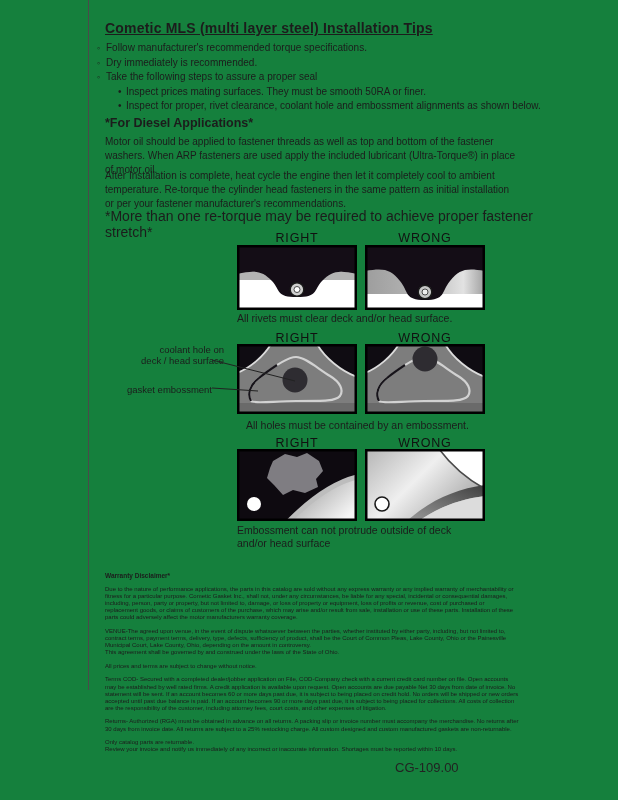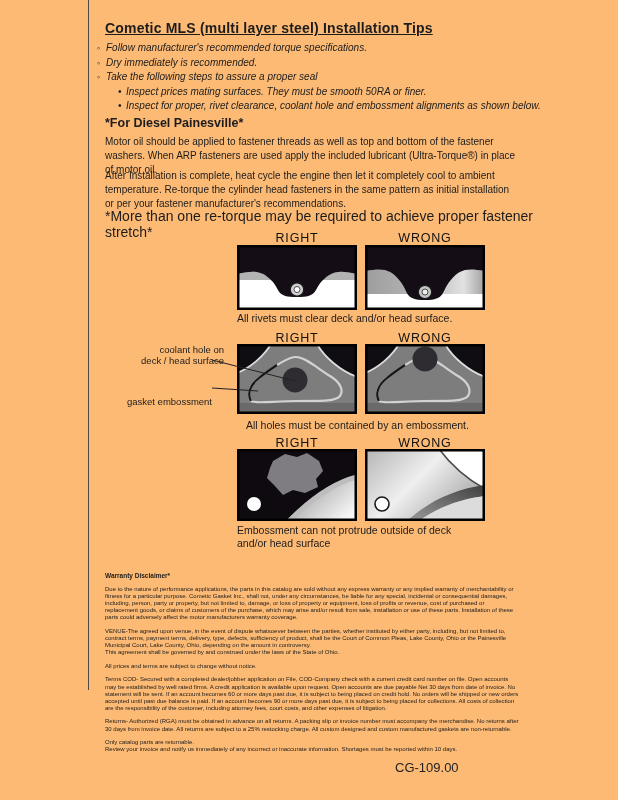--- a/index.html
+++ b/index.html
@@ -1,25 +1,25 @@
 <!DOCTYPE html>
 <html><head>
 <meta charset="utf-8">
 <style>
   * { margin:0; padding:0; box-sizing:border-box; }
   html,body { background:#ffffff; }
   .page {
-    position:relative; width:618px; height:800px; background:#fdba74;
+    position:relative; width:618px; height:800px; background:#15803d;
     font-family:"Liberation Sans", sans-serif; color:#1c1c1c; overflow:hidden;
   }
   .abs { position:absolute; }
   .vline { position:absolute; left:88px; top:0; width:1px; height:690px; background:#4a4a4a; }
   .title { left:105px; top:20px; font-size:14px; font-weight:bold; text-decoration:underline; letter-spacing:.2px; }
   .bullets { left:97px; top:41px; width:436px; font-size:10px; line-height:14.5px; }
-  .b-item { white-space:nowrap;font-style:italic; }
+  .b-item { white-space:nowrap; }
   .b-item .marker { display:inline-block; width:9px; font-size:9px; }
   .b-sub { padding-left:21px; }
   .b-sub .marker { width:8px; font-size:10px; }
   .diesel-h { left:105px; top:116px; font-size:12.5px; font-weight:bold; }
   .body-p { font-size:10px; line-height:14px; width:414px; }
   .p1 { left:105px; top:135px; }
   .p2 { left:105px; top:169px; }
   .note { left:105px; top:208px; font-size:14px; width:430px; }
   .dlabel { font-size:12.5px; letter-spacing:.8px; width:120px; text-align:center; color:#111; }
   .caption { font-size:10.5px; line-height:13px; }
@@ -41,21 +41,21 @@
   <div class="abs title">Cometic MLS (multi layer steel) Installation Tips</div>
 
   <div class="abs bullets">
     <div class="b-item"><span class="marker">◦</span><span>Follow manufacturer's recommended torque specifications.</span></div>
     <div class="b-item"><span class="marker">◦</span><span>Dry immediately is recommended.</span></div>
     <div class="b-item"><span class="marker">◦</span><span>Take the following steps to assure a proper seal</span></div>
     <div class="b-item b-sub"><span class="marker">•</span><span>Inspect prices mating surfaces.  They must be smooth 50RA or finer.</span></div>
     <div class="b-item b-sub"><span class="marker">•</span><span>Inspect for proper, rivet clearance, coolant hole and embossment alignments as shown below.</span></div>
   </div>
 
-  <div class="abs diesel-h">*For Diesel Painesville*</div>
+  <div class="abs diesel-h">*For Diesel Applications*</div>
   <div class="abs body-p p1">Motor oil should be applied to fastener threads as well as top and bottom of the fastener washers. When ARP fasteners are used apply the included lubricant (Ultra-Torque®) in place of motor oil.</div>
   <div class="abs body-p p2">After Installation is complete, heat cycle the engine then let it completely cool to ambient temperature. Re-torque the cylinder head fasteners in the same pattern as initial installation or per your fastener manufacturer's recommendations.</div>
   <div class="abs note">*More than one re-torque may be required to achieve proper fastener stretch*</div>
 
   <div class="abs dlabel" style="left:237px; top:231px;">RIGHT</div>
   <div class="abs dlabel" style="left:365px; top:231px;">WRONG</div>
 
   <svg class="dbox" style="left:237px; top:245px;" width="120" height="65" viewBox="0 0 120 65">
     <rect width="120" height="65" fill="#ffffff"></rect>
     <rect x="0" y="27" width="120" height="8" fill="#b3b3b3"></rect>
@@ -82,21 +82,21 @@
     <rect x="1.25" y="1.25" width="117.5" height="62.5" fill="none" stroke="#000000" stroke-width="2.5"></rect>
   </svg>
 
   <div class="abs caption" style="left:237px; top:312px;">All rivets must clear deck and/or head surface.</div>
 
   <div class="abs dlabel" style="left:237px; top:331px;">RIGHT</div>
   <div class="abs dlabel" style="left:365px; top:331px;">WRONG</div>
 
   <div class="abs callout" style="left:130px; top:345px; width:94px;">coolant hole on
 deck / head surface</div>
-  <div class="abs callout" style="left:108px; top:397px; width:104px;">gasket embossment</div>
+  <div class="abs callout" style="left:108px; top:385px; width:104px;">gasket embossment</div>
 
   <svg class="dbox" style="left:237px; top:344px;" width="120" height="70" viewBox="0 0 120 70">
     <rect width="120" height="70" fill="#7d7d7d"></rect>
     <rect y="59" width="120" height="11" fill="#6a6a6a"></rect>
     <path d="M0,0 H34 C27,12 13,24 0,29 Z" fill="#0f0c12"></path>
     <path d="M34,0 C27,12 13,24 0,29" fill="none" stroke="#dcdcdc" stroke-width="1.8"></path>
     <path d="M120,0 H80 C88,14 104,27 120,33 Z" fill="#0f0c12"></path>
     <path d="M80,0 C88,14 104,27 120,33" fill="none" stroke="#dcdcdc" stroke-width="1.8"></path>
     <path d="M14,57 C10,50 13,41 22,34 C36,23 50,13 59,13 C68,13 80,24 93,32 C103,38 107,46 103,52 C99,57 88,57 59,57 C38,57 17,60 14,57 Z" fill="none" stroke="#d2d2d2" stroke-width="2.2"></path>
     <path d="M14,57 C10,50 13,41 22,34 C28,29 34,25 40,21" fill="none" stroke="#17141a" stroke-width="2.2"></path>

